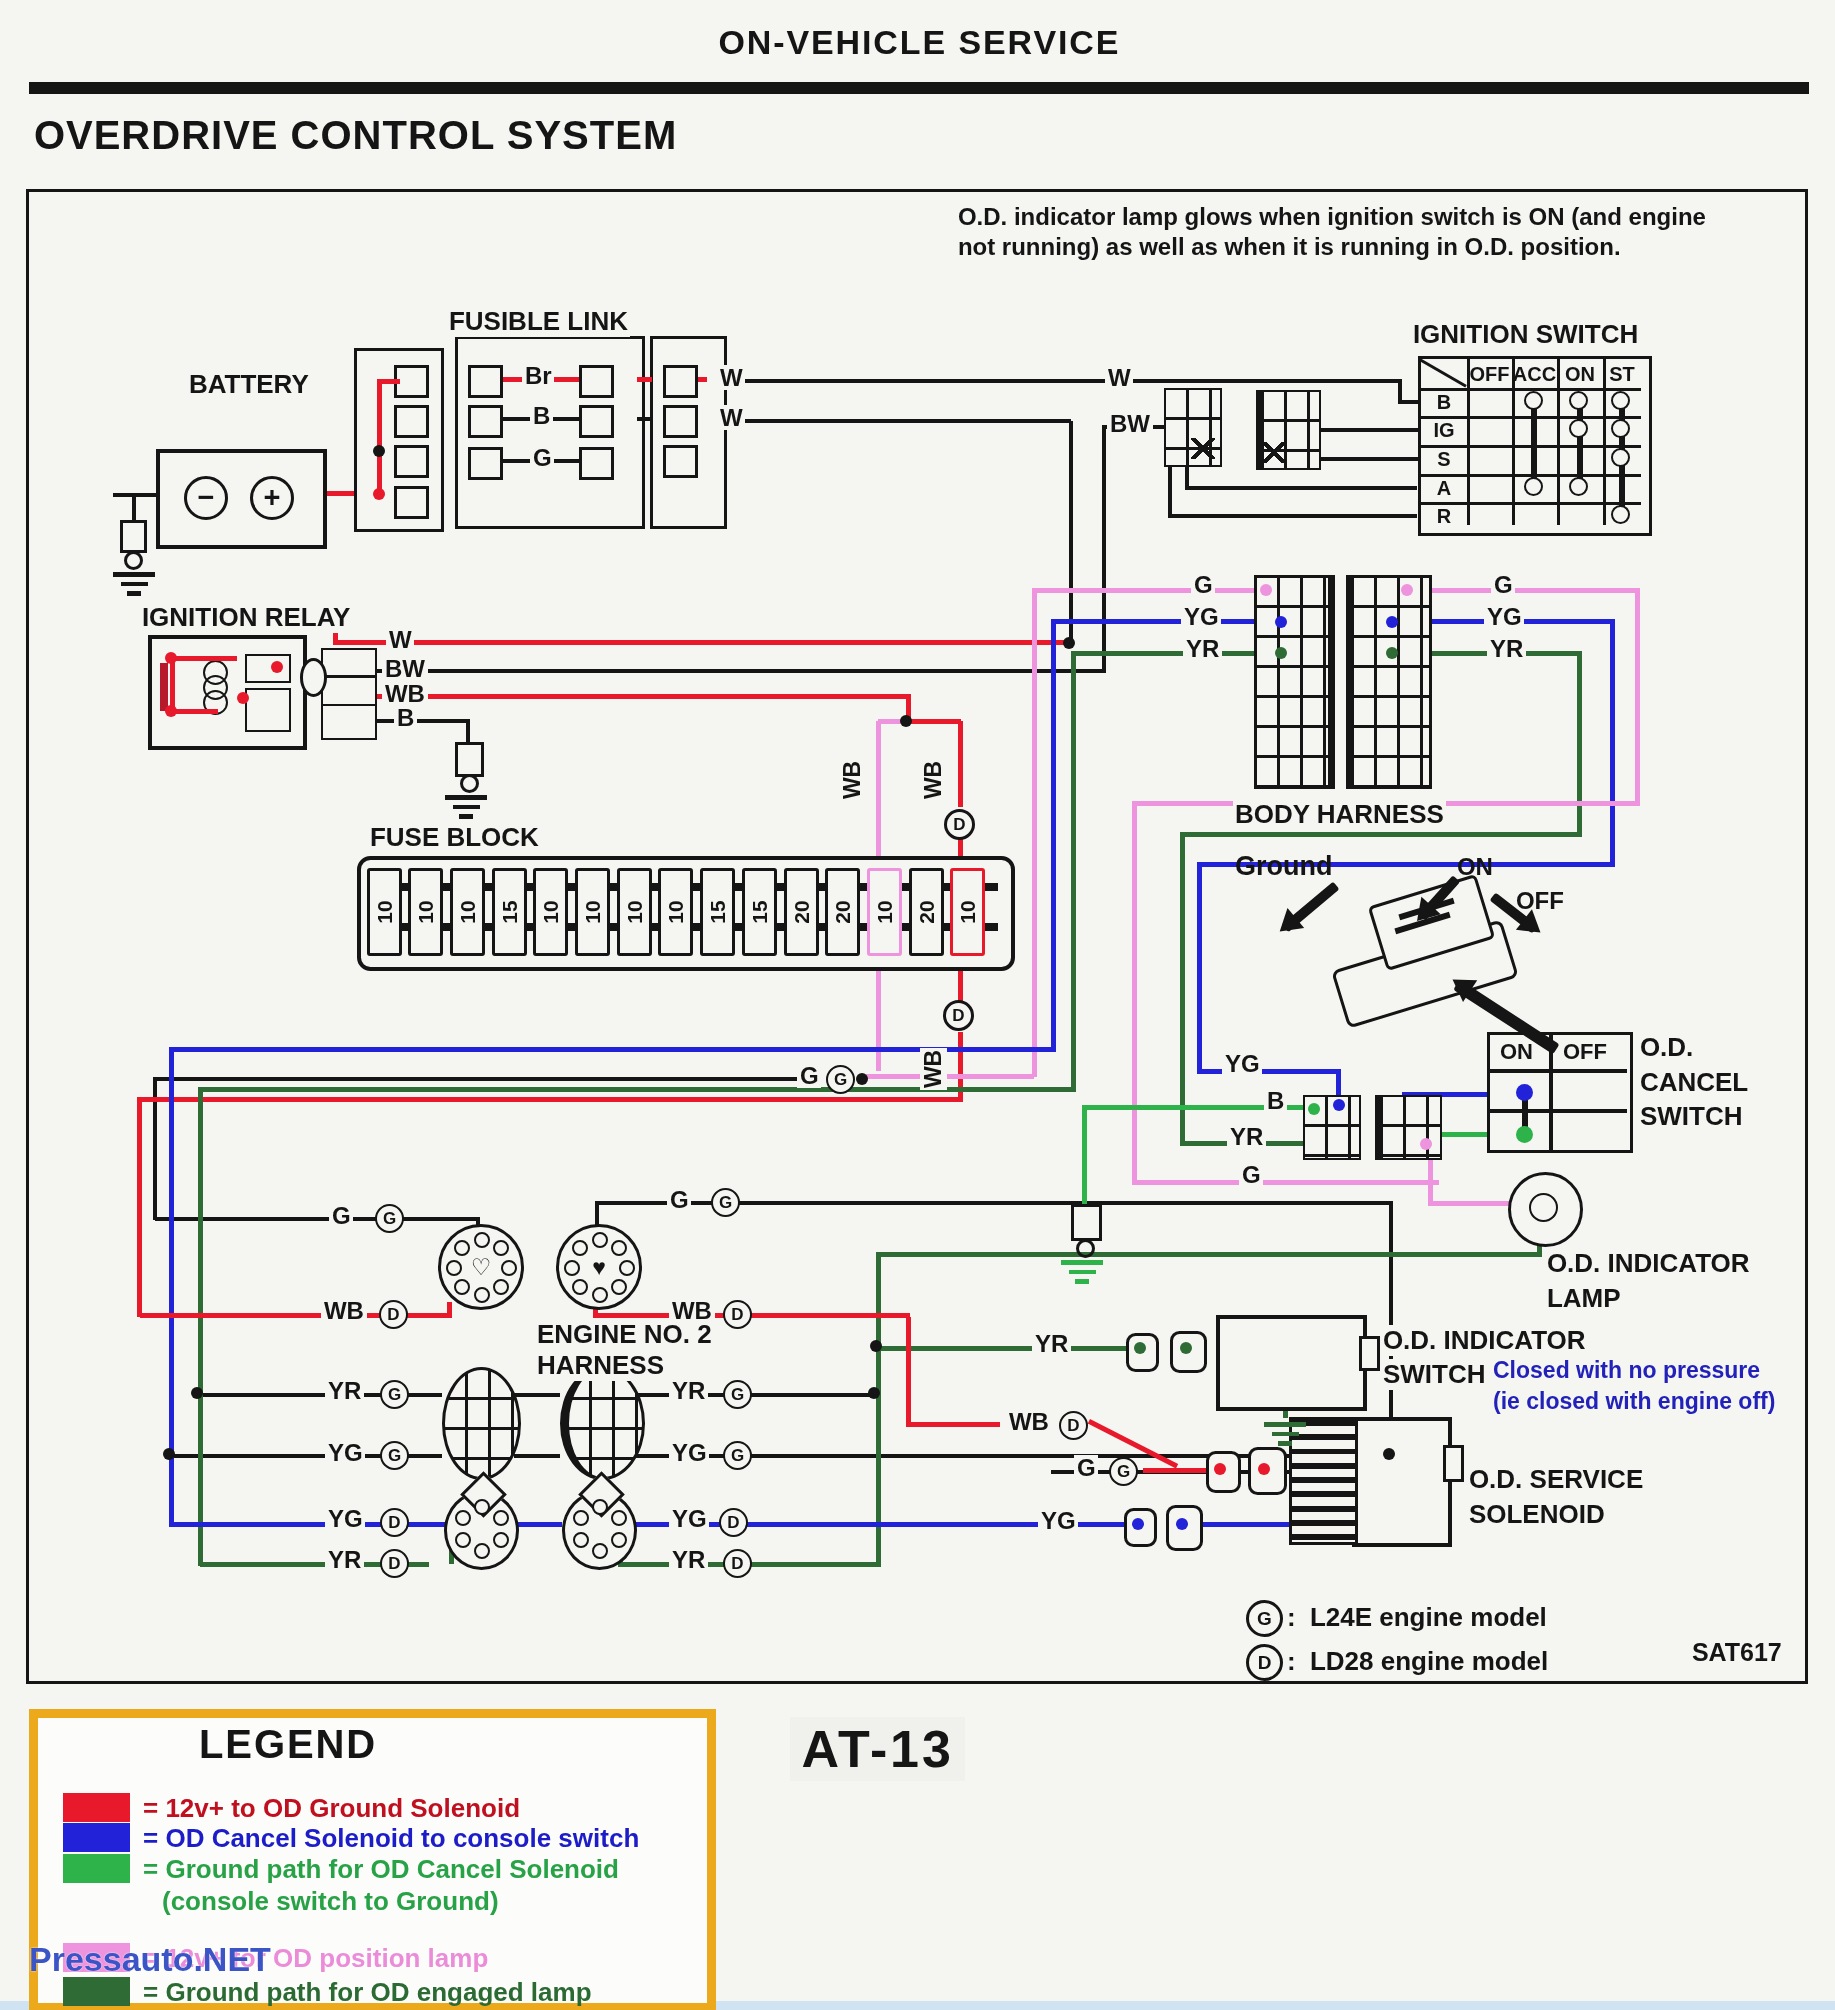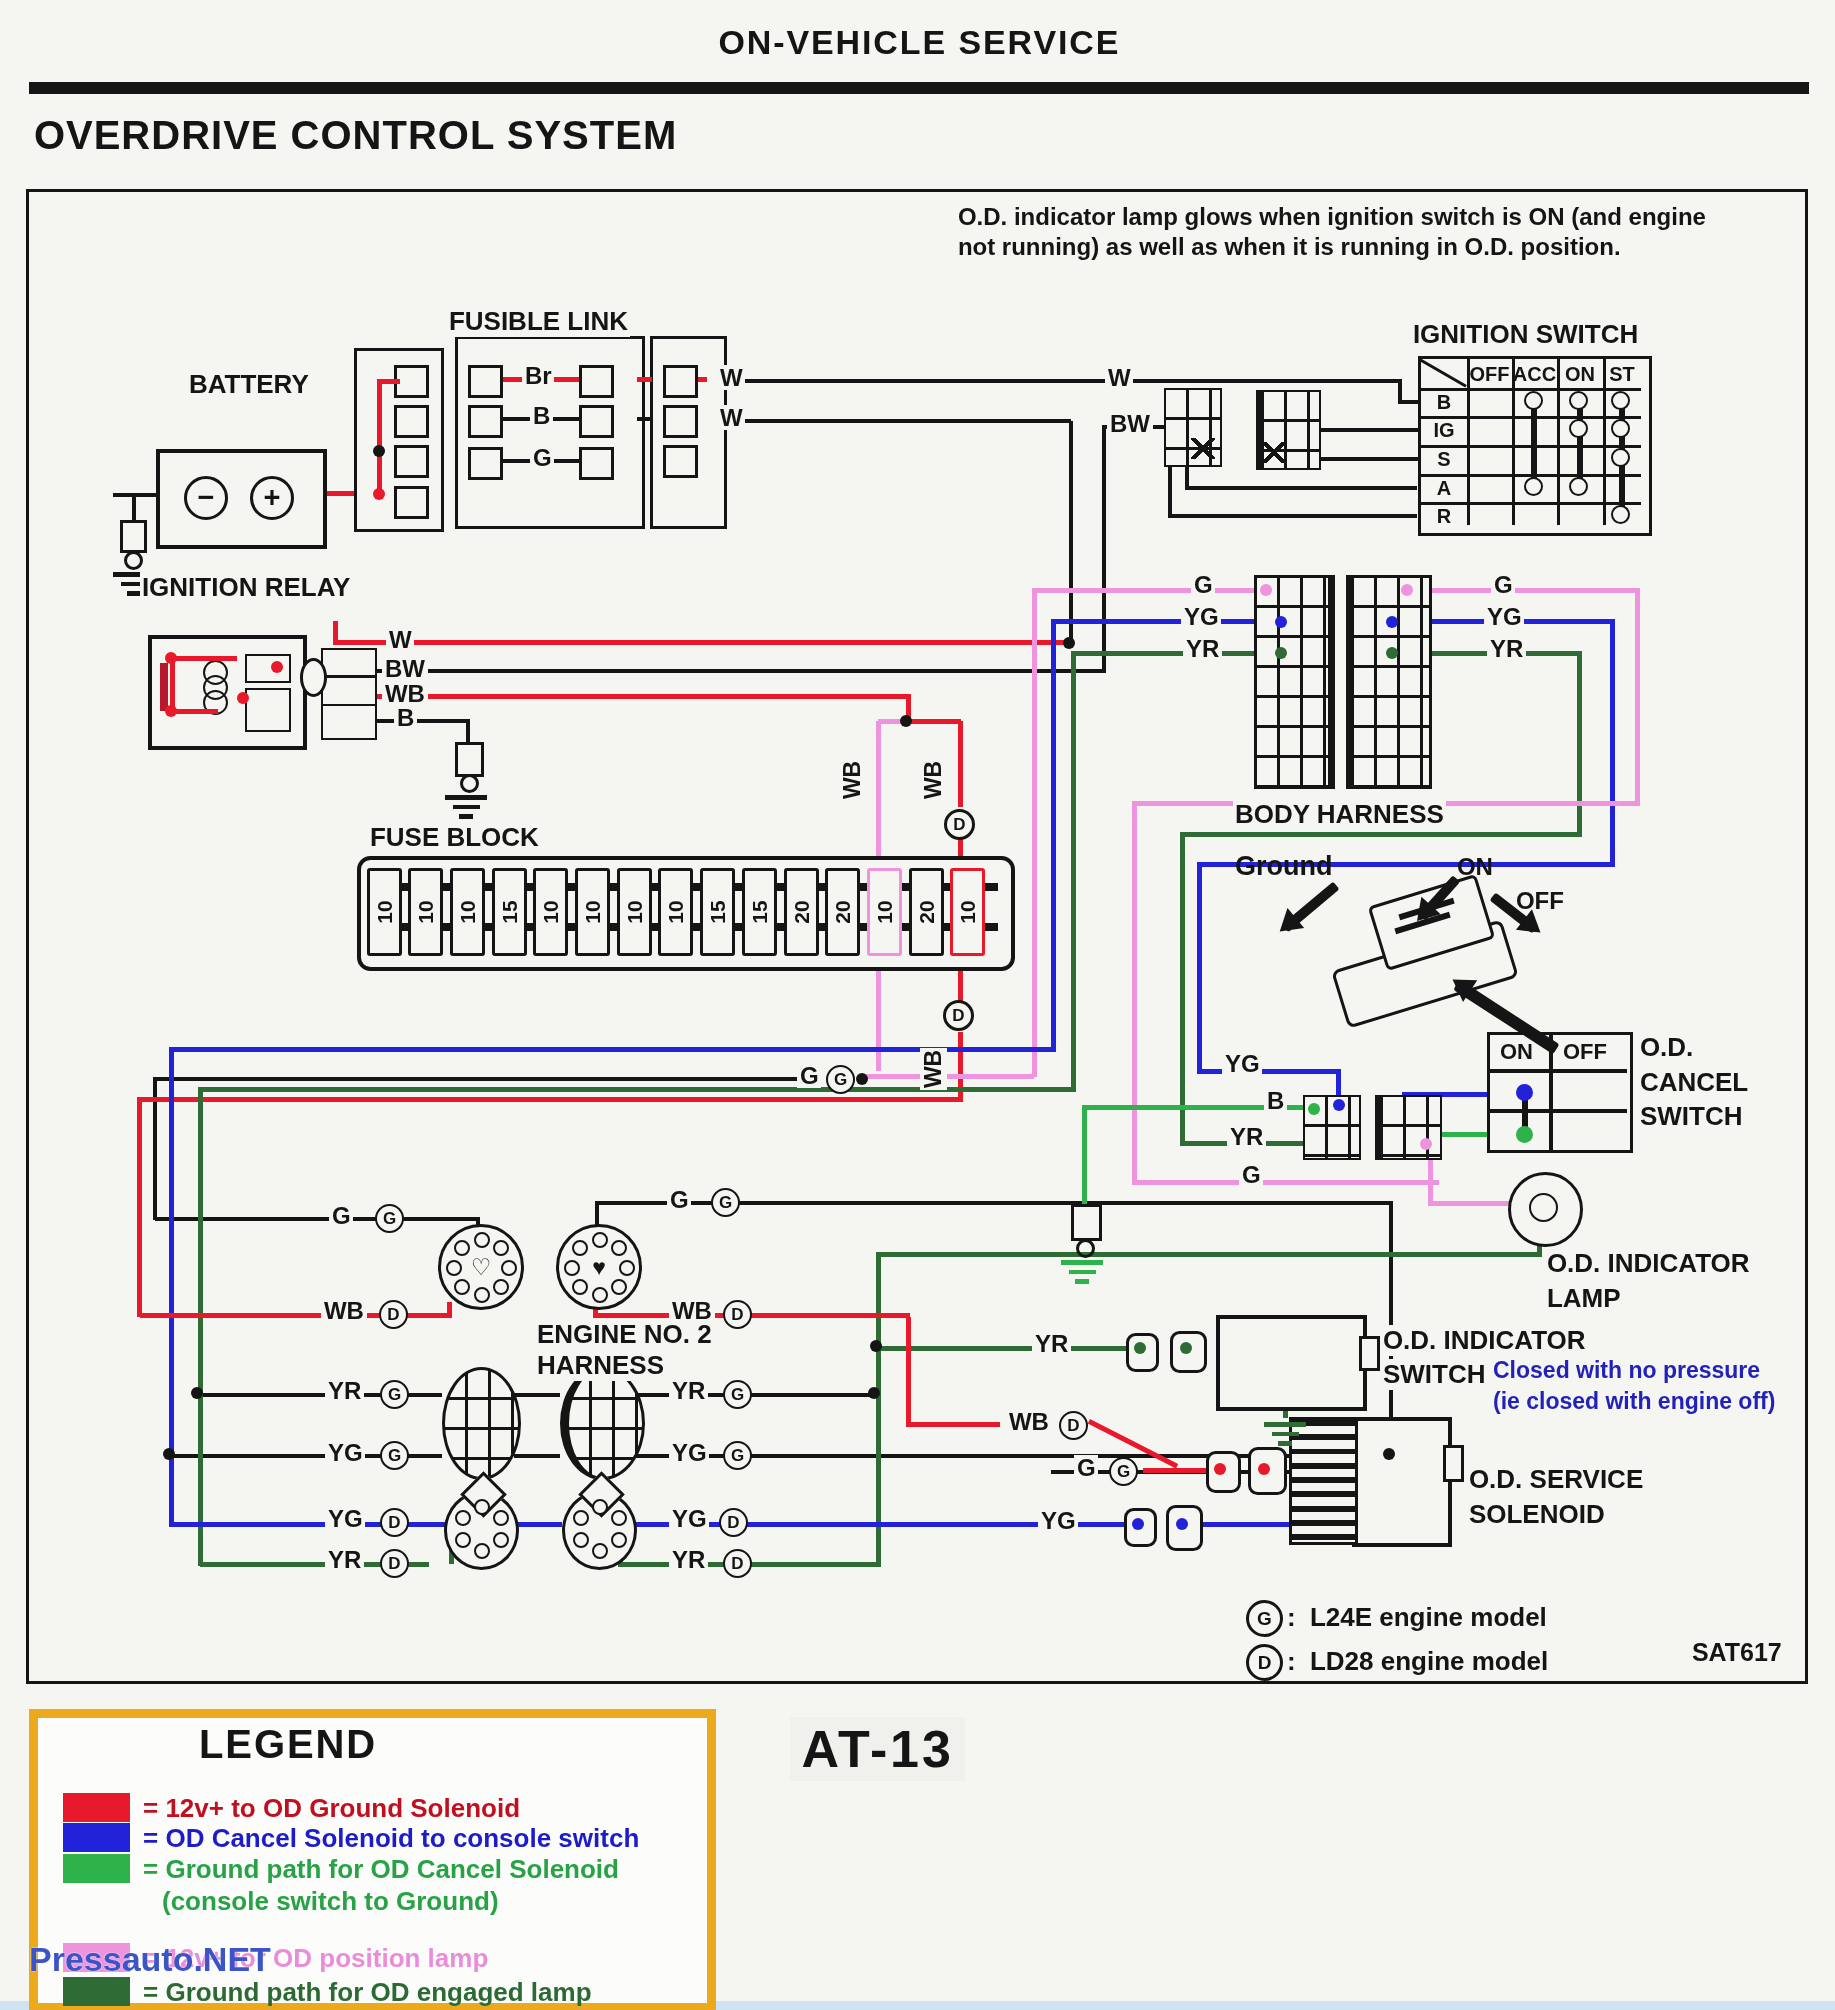--- a/index.html
+++ b/index.html
@@ -143,21 +143,21 @@
 <div class="xcell" style="left:1191px;top:438px;width:24px;height:21px"></div>
 <div class="box grid" style="left:1256px;top:390px;width:55px;height:76px;border-width:2.9px;border-left-width:8.6px"></div>
 <div class="xcell" style="left:1262px;top:442px;width:24px;height:21px"></div>
 <div class="wh" style="left:1311px;top:428px;width:107px"></div>
 <div class="wh" style="left:1311px;top:457px;width:107px"></div>
 <div class="wv" style="left:1185px;top:463px;height:25px"></div>
 <div class="wh" style="left:1185px;top:486px;width:232px"></div>
 <div class="wv" style="left:1168px;top:463px;height:54px"></div>
 <div class="wh" style="left:1168px;top:514px;width:249px"></div>
 
-<div class="ttl" style="left:140px;top:572px">IGNITION RELAY</div>
+<div class="ttl" style="left:140px;top:602px">IGNITION RELAY</div>
 <div class="box" style="left:148px;top:635px;width:151px;height:107px;border-width:4.8px"></div>
 <div style="position:absolute;left:160px;top:663px;width:7.6px;height:48px;background:#b5192b;z-index:23"></div>
 <div style="position:absolute;left:203px;top:660px;width:21px;height:21px;border:2.9px solid #151515;border-radius:50%;z-index:23"></div>
 <div style="position:absolute;left:203px;top:675px;width:21px;height:21px;border:2.9px solid #151515;border-radius:50%;z-index:23"></div>
 <div style="position:absolute;left:203px;top:690px;width:21px;height:21px;border:2.9px solid #151515;border-radius:50%;z-index:23"></div>
 <div class="box" style="left:245px;top:654px;width:42px;height:25px;border-width:2.9px;z-index:23"></div>
 <div class="box" style="left:245px;top:688px;width:42px;height:40px;border-width:2.9px;z-index:23"></div>
 <div class="ch" style="left:170px;top:656px;width:67px;background:#e8192b;z-index:24"></div>
 <div class="cv" style="left:170px;top:656px;height:57px;background:#e8192b;z-index:24"></div>
 <div class="ch" style="left:170px;top:709px;width:48px;background:#e8192b;z-index:24"></div>

